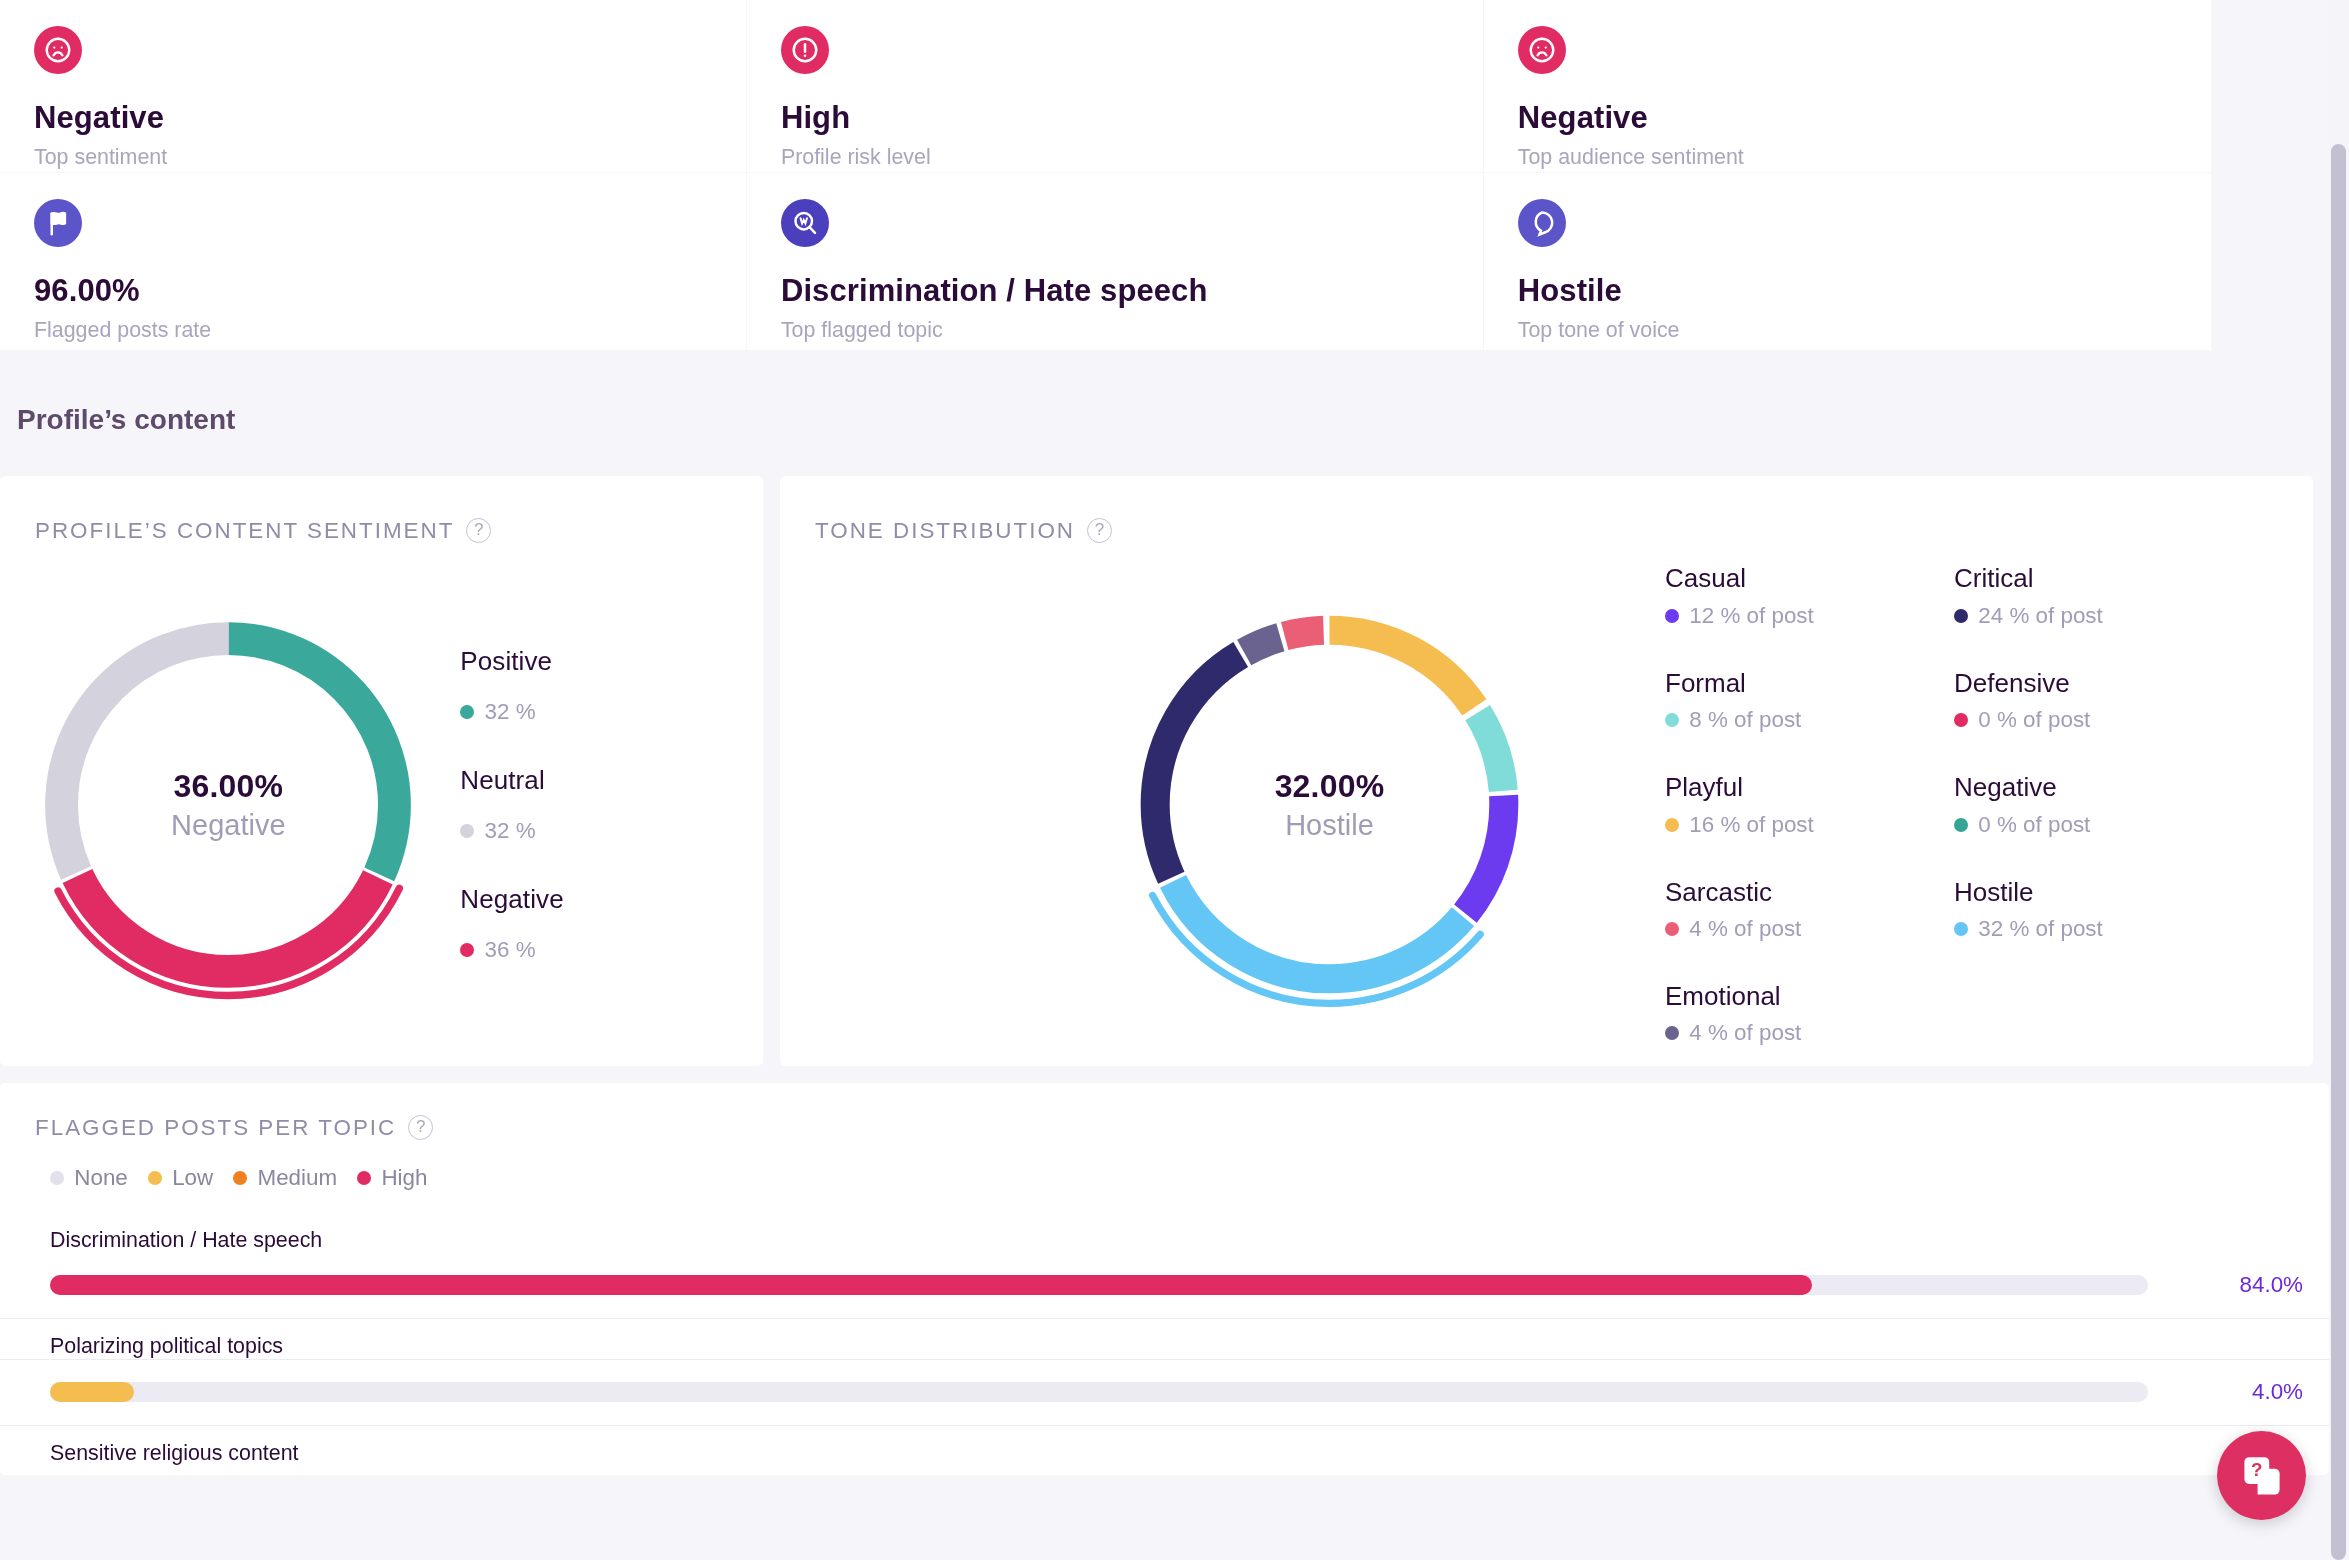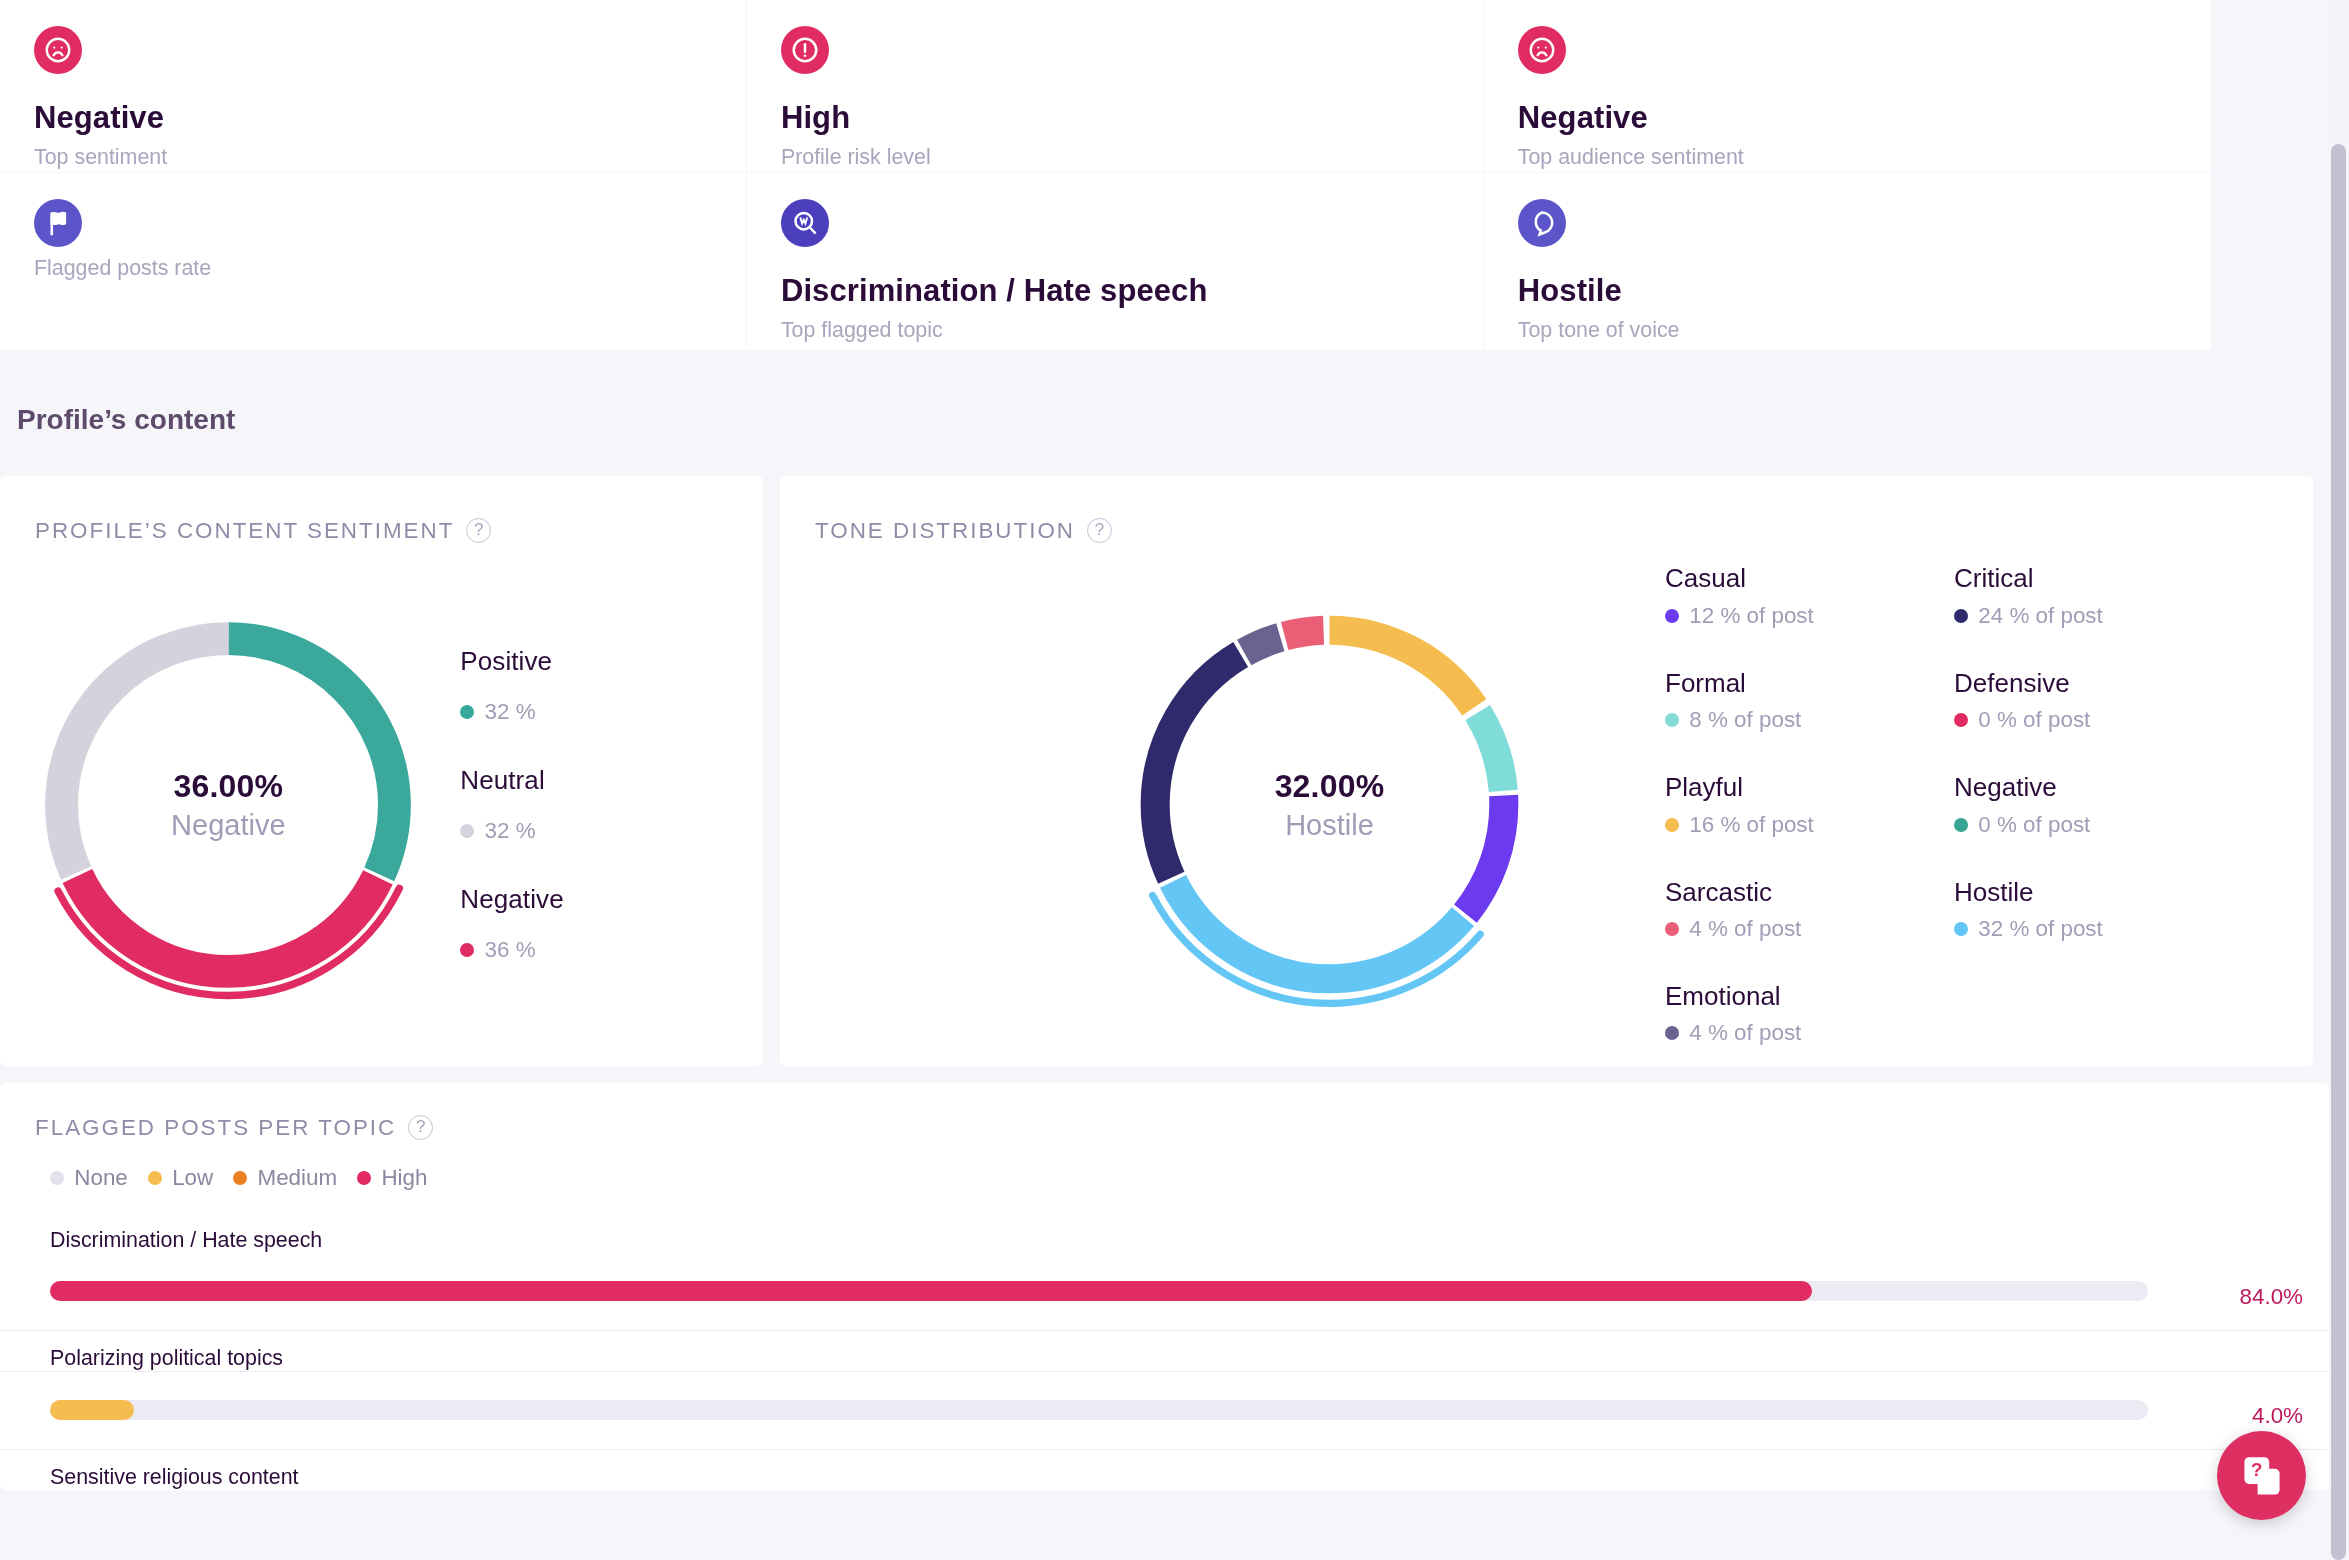--- a/index.html
+++ b/index.html
@@ -87,22 +87,22 @@
   .row{padding:0 0 0 50px;border-bottom:1.9px solid #eceaf2}
   .row:last-child{border-bottom:none}
   .row-label{font-size:21.4px;color:#2b0b38;padding-top:15px}
   .row-bar{display:flex;align-items:center;gap:0;padding:18.6px 0 20.5px 0}
   .track{
     position:relative;height:20.5px;border-radius:10.3px;background:#eceaf2;
     width:2098px;flex:none;overflow:visible;
   }
   .fill{position:absolute;left:0;top:0;height:20.5px;border-radius:10.3px}
   .row-pct{
-    width:131px;text-align:right;font-size:22.4px;color:#be185d;
-    margin-left:24px;flex:none;margin-top:12px;
+    width:131px;text-align:right;font-size:22.4px;color:#6d28d9;
+    margin-left:24px;flex:none;
   }
 
   
   .sbar{position:absolute;top:0;right:0;width:20.5px;height:1561px;background:#f4f4f9}
   .sthumb{position:absolute;right:2.8px;width:15px;border-radius:7.5px;background:#c2c0d1}
 
   
   .fab{
     position:absolute;right:43px;bottom:41px;width:89px;height:89px;border-radius:50%;
     background:#de2f63;display:flex;align-items:center;justify-content:center;
@@ -161,20 +161,21 @@
 
       <div class="kpi-gaprow"></div>
 
       <div class="kpi-card">
         <div class="kpi-icon" style="background:#5b55c9">
           <svg width="30" height="30" viewBox="0 0 24 24" fill="none" stroke="#fff" stroke-width="2" stroke-linecap="round">
             <path d="M7 21V4.4"></path>
             <path d="M7 4.6c2.6-1.4 4.6 1 7.1-.1 1.3-.6 2.2-.6 3.4-.1v7.8c-1.3.6-2.2.6-3.4.1-2.4-1-4.4 1.3-7.1 0z" fill="#fff" stroke="#fff"></path>
           </svg>
         </div>
+        <div class="kpi-value">96.00%</div>
         <div class="kpi-label">Flagged posts rate</div>
       </div>
 
       <div class="kpi-gapcol"></div>
 
       <div class="kpi-card">
         <div class="kpi-icon" style="background:#4b3fbd">
           <svg width="30" height="30" viewBox="0 0 24 24" fill="none" stroke="#fff" stroke-width="2" stroke-linecap="round">
             <circle cx="11" cy="10.5" r="6.6"></circle>
             <path d="M15.9 15.6 20 19.9"></path>

